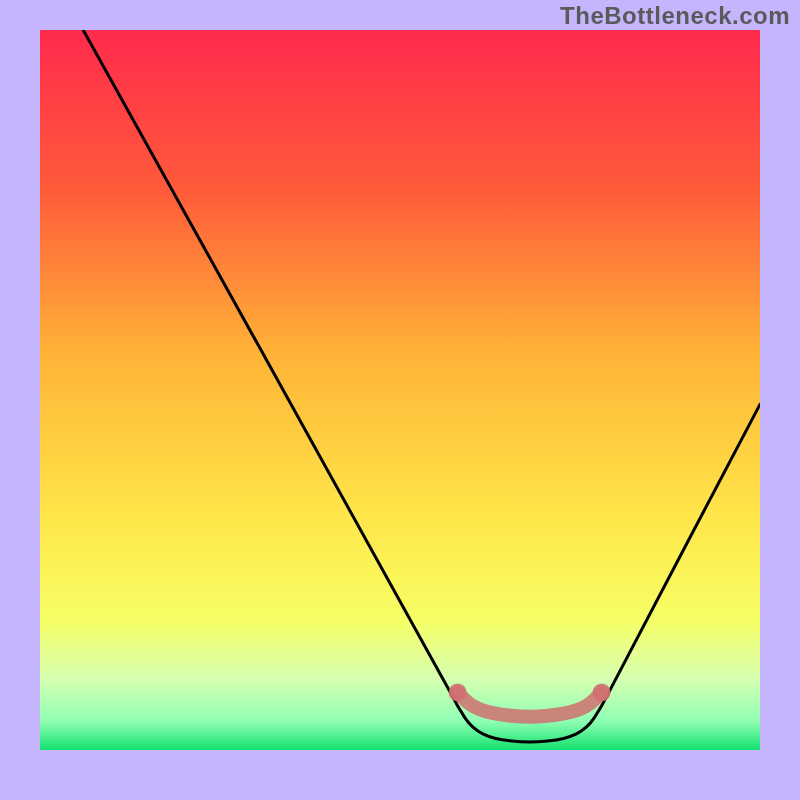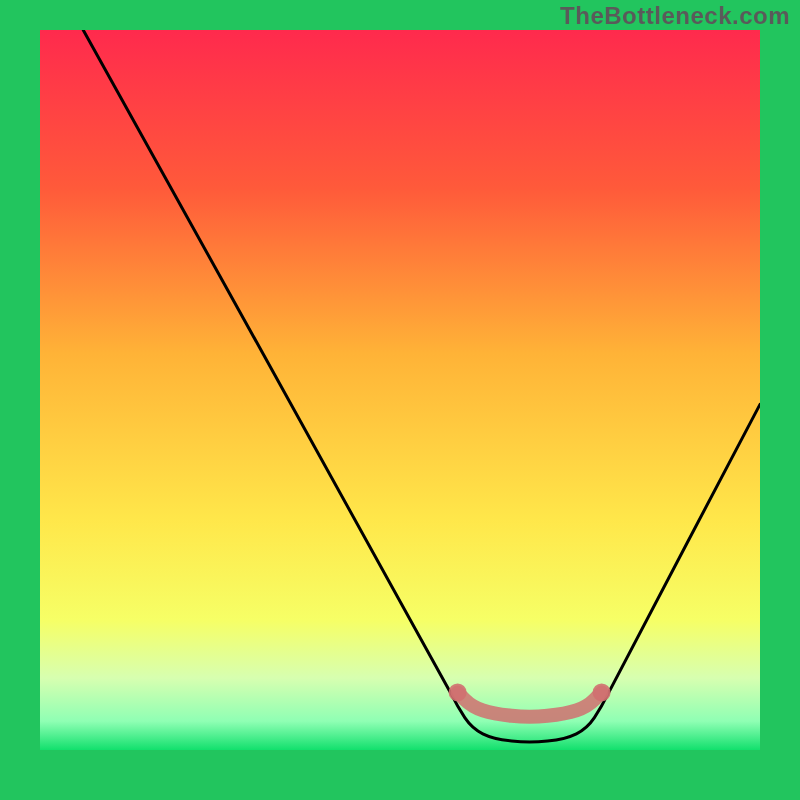--- a/index.html
+++ b/index.html
@@ -8,21 +8,21 @@
     width: 800px;
     height: 800px;
     background: #000;
     font-family: Arial, Helvetica, sans-serif;
     overflow: hidden;
   }
   .frame {
     position: relative;
     width: 800px;
     height: 800px;
-    background: #22c55e;
+    background: #c4b5fd;
   }
   .watermark {
     position: absolute;
     top: 2px;
     right: 10px;
     color: #5a5a5a;
     font-size: 24px;
     font-weight: bold;
     letter-spacing: 0.5px;
     z-index: 50;

